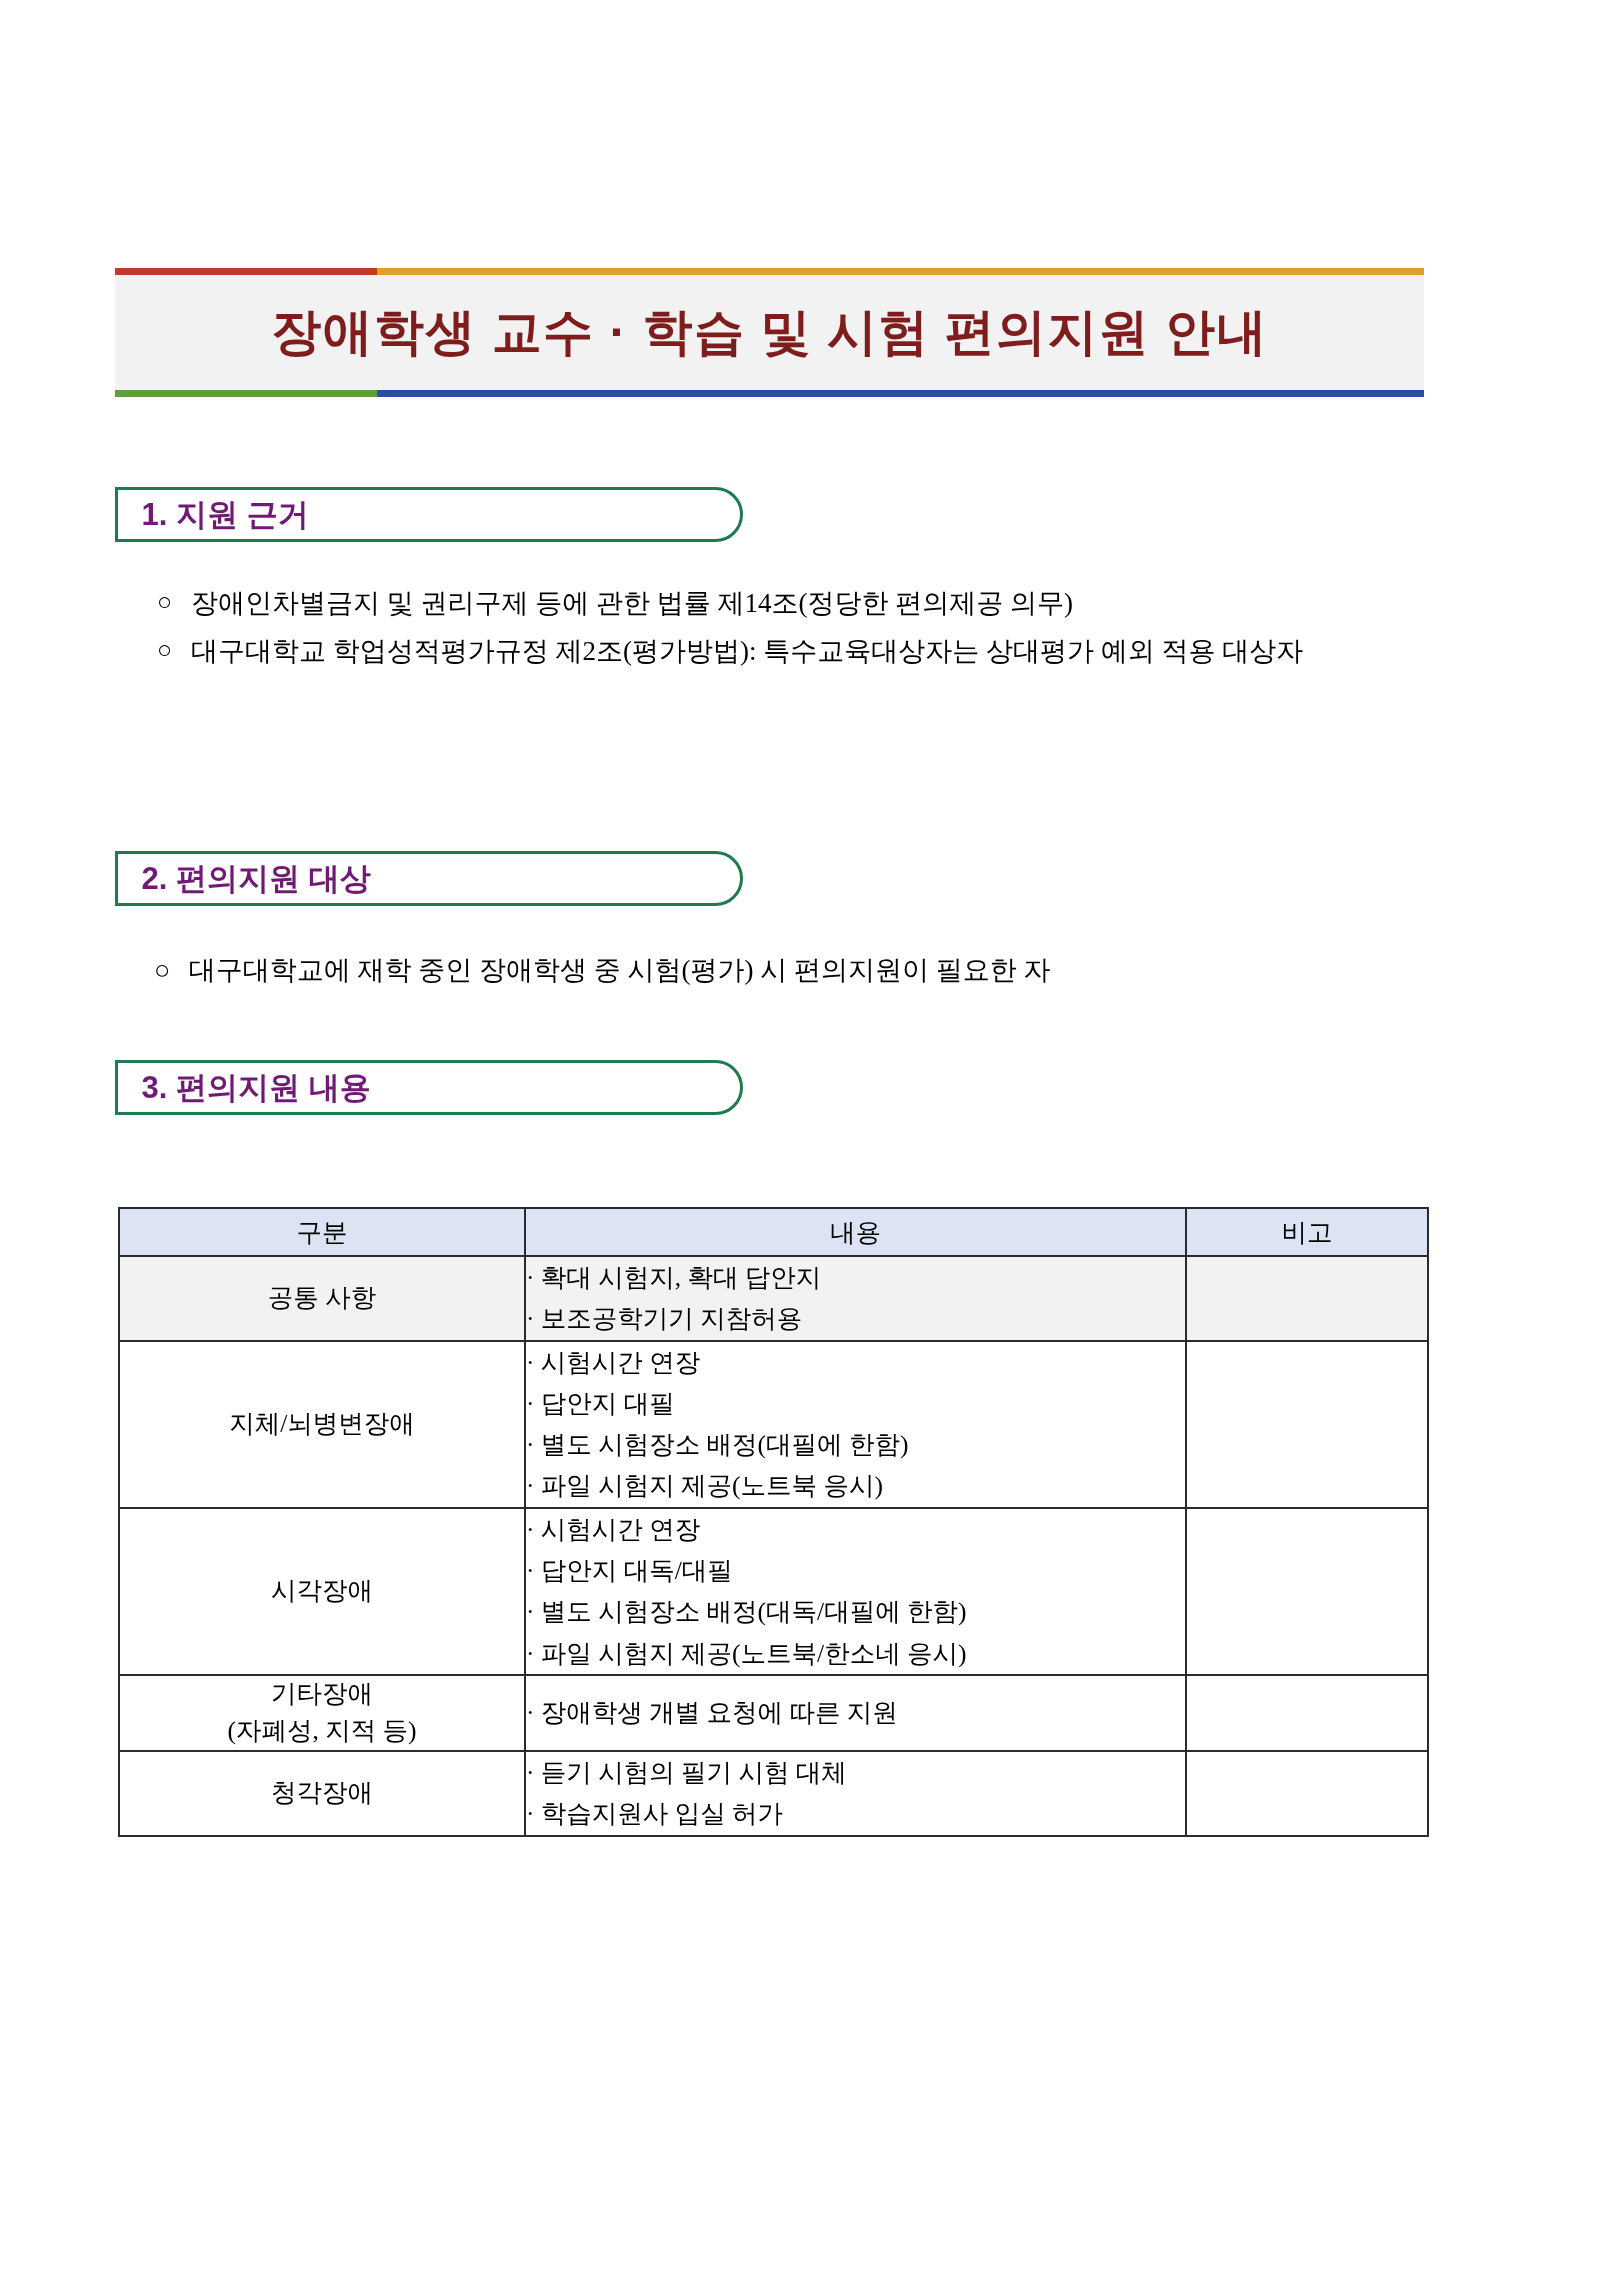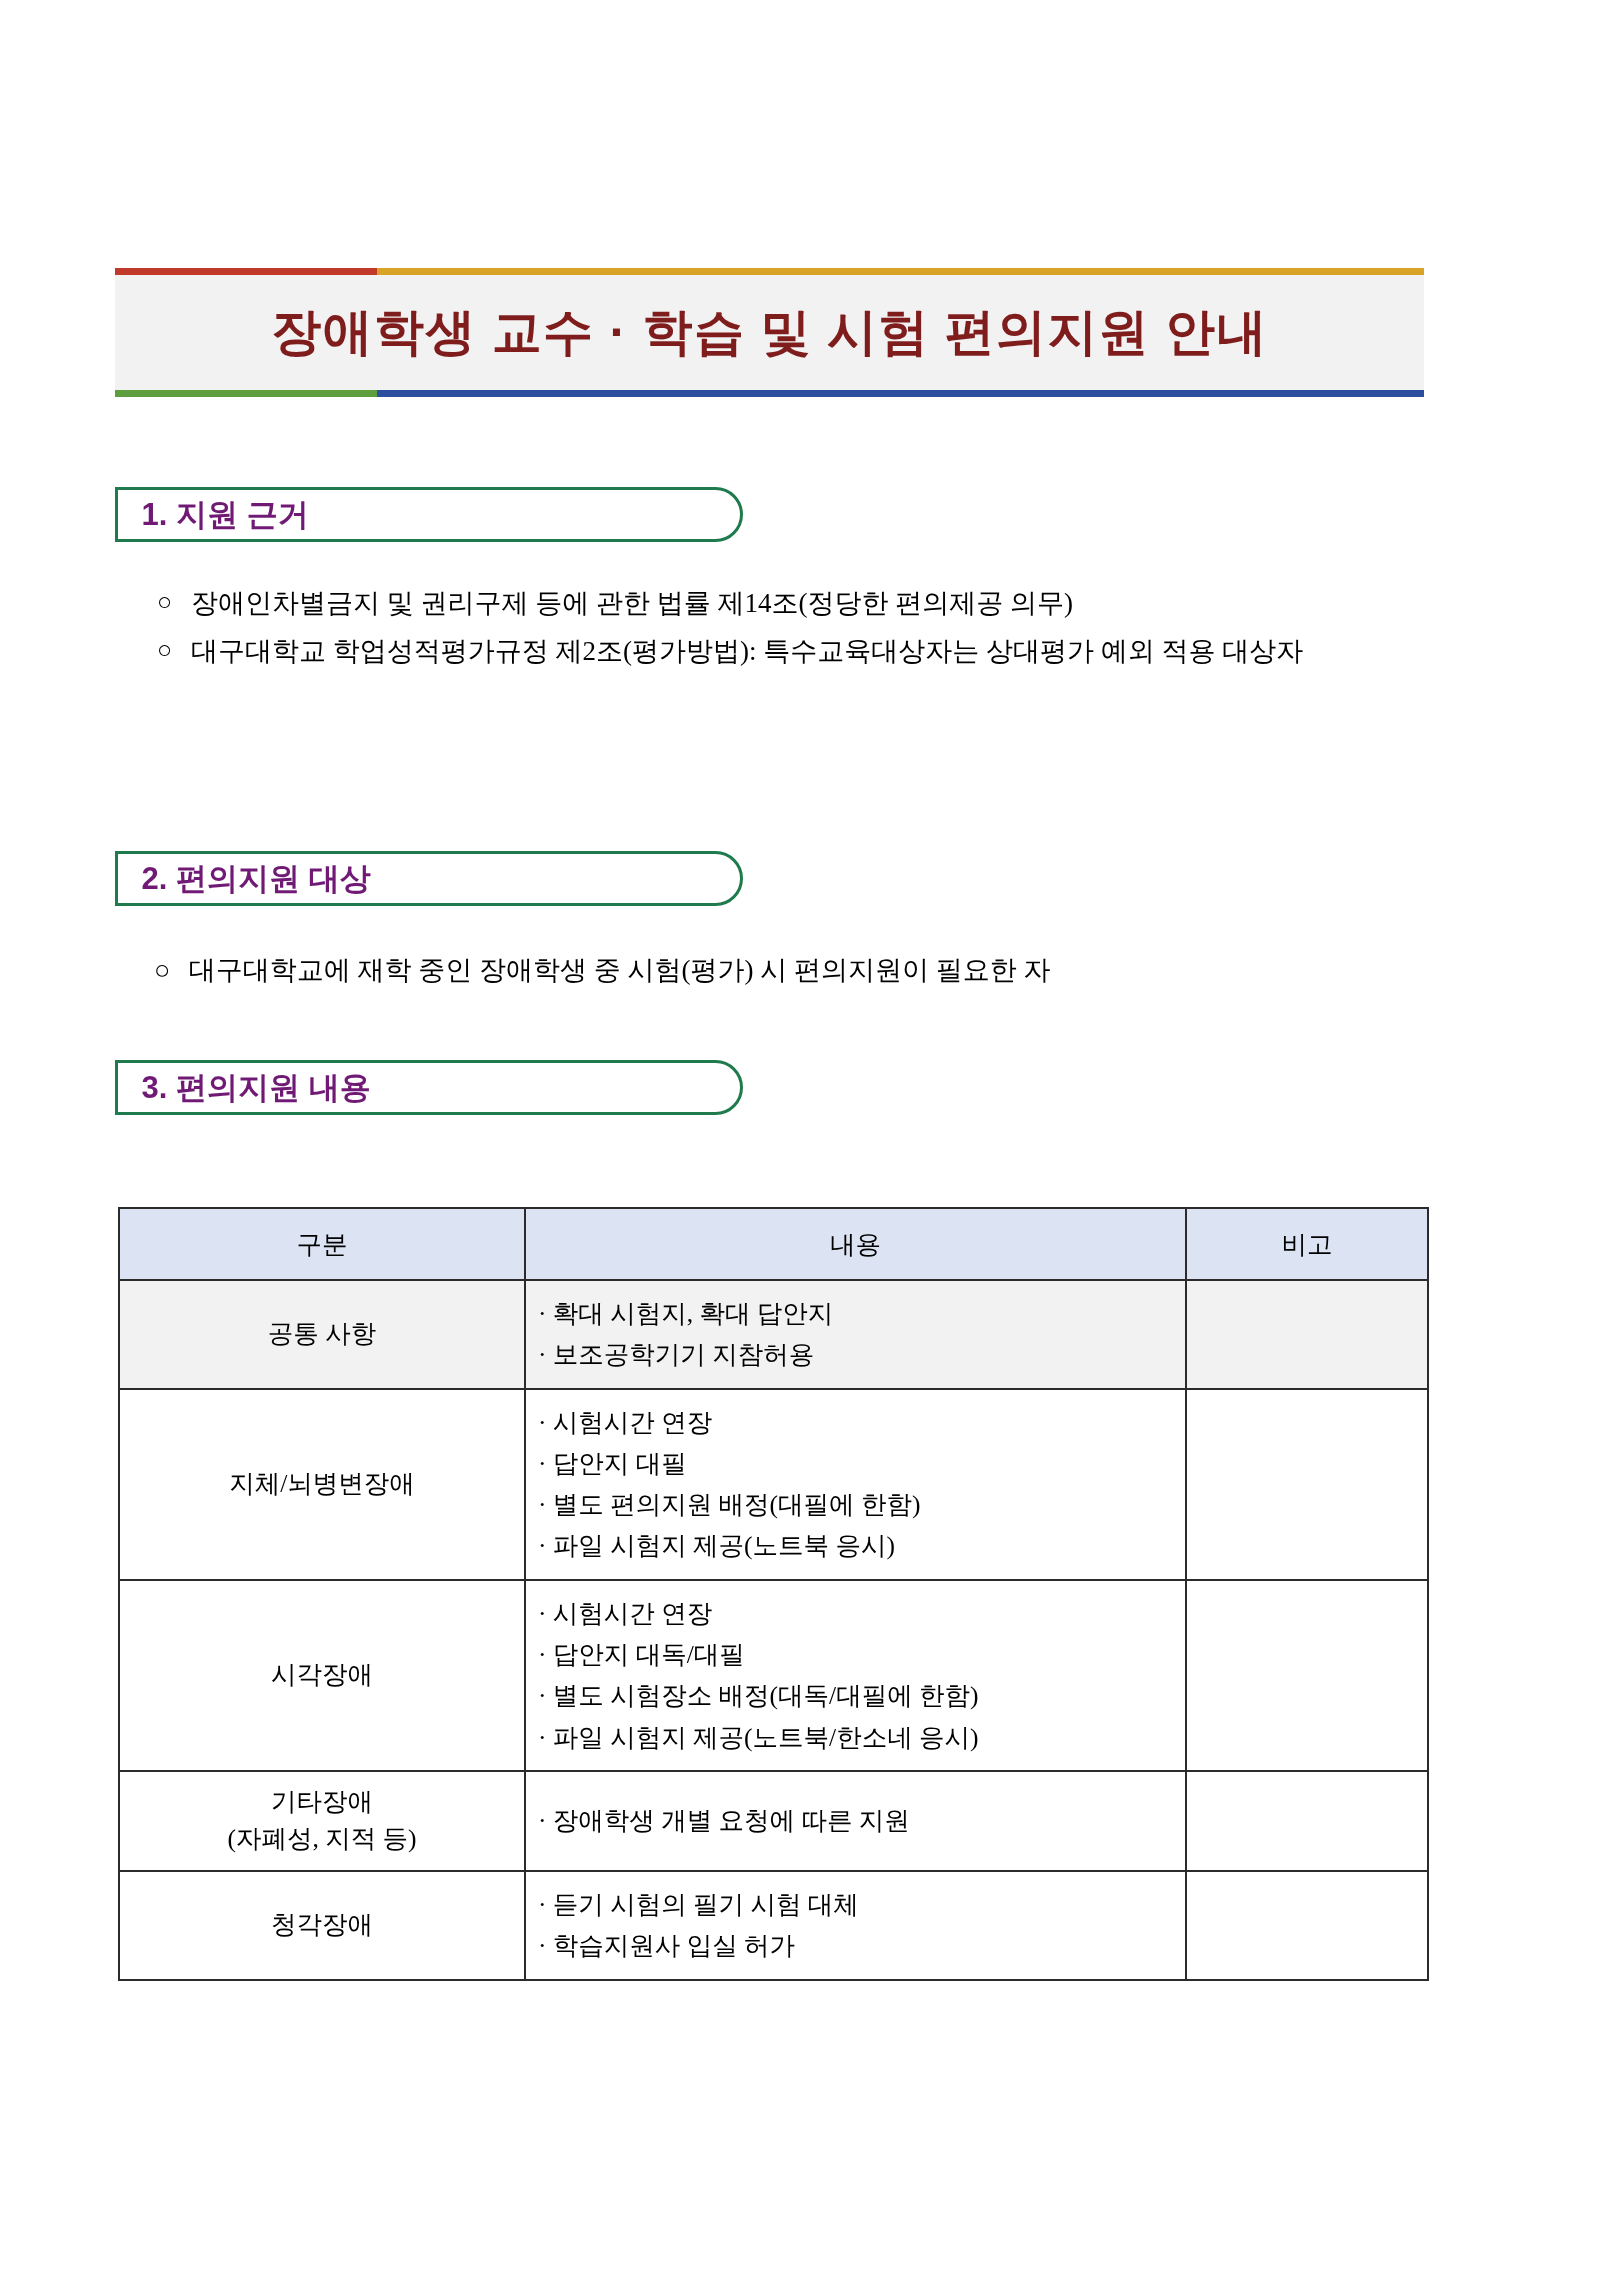--- a/index.html
+++ b/index.html
@@ -127,21 +127,21 @@
   
   .content-table {
     position: absolute;
     border-collapse: collapse;
     table-layout: fixed;
     font-size: 25px;
   }
   .content-table th,
   .content-table td {
     border: 2px solid #2b2b2b;
-    padding: 12px;
+    padding: 0;
     vertical-align: middle;
   }
   .content-table thead th {
     background: #dce3f2;
     text-align: center;
     font-weight: normal;
     height: 46px;
     font-size: 25.5px;
   }
   .col-cat { width: 406px; }
@@ -239,21 +239,21 @@
           <div class="desc-line">· 보조공학기기 지참허용</div>
         </td>
         <td class="note-cell"></td>
       </tr>
 
       <tr>
         <td class="cat-cell">지체/뇌병변장애</td>
         <td class="desc-cell">
           <div class="desc-line">· 시험시간 연장</div>
           <div class="desc-line">· 답안지 대필</div>
-          <div class="desc-line">· 별도 편의지원 배정(대필에 한함)</div>
+          <div class="desc-line">· 별도 시험장소 배정(대필에 한함)</div>
           <div class="desc-line">· 파일 시험지 제공(노트북 응시)</div>
         </td>
         <td class="note-cell"></td>
       </tr>
 
       <tr>
         <td class="cat-cell">시각장애</td>
         <td class="desc-cell">
           <div class="desc-line">· 시험시간 연장</div>
           <div class="desc-line">· 답안지 대독/대필</div>

